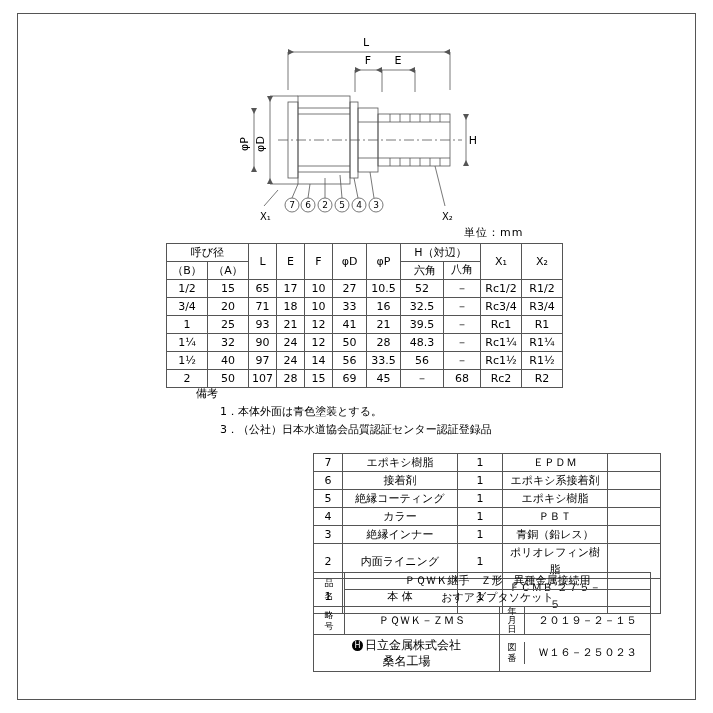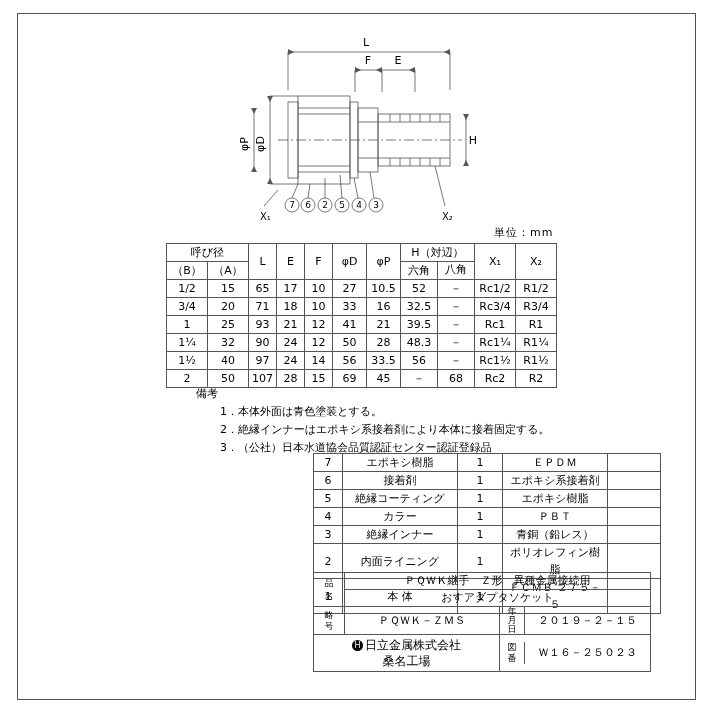--- a/index.html
+++ b/index.html
@@ -4,34 +4,34 @@
 <style>
   html,body{margin:0;padding:0;background:#ffffff;}
   body{width:713px;height:713px;font-family:"DejaVu Sans","Liberation Sans",sans-serif;color:#000;}
   .page{position:relative;width:713px;height:713px;box-sizing:border-box;}
   .frame{position:absolute;left:17px;top:13px;width:679px;height:687px;border:1px solid #555;box-sizing:border-box;}
 
   
   .drawing{position:absolute;left:230px;top:30px;width:320px;height:200px;}
 
   
-  .unit{position:absolute;left:494px;top:225px;font-size:11px;letter-spacing:1px;}
+  .unit{position:absolute;left:464px;top:225px;font-size:11px;letter-spacing:1px;}
 
   
   table{border-collapse:collapse;}
   .maintbl{position:absolute;left:166px;top:243px;font-size:11px;}
   .maintbl td,.maintbl th{border:1px solid #555;text-align:center;padding:0;height:17px;font-weight:normal;line-height:17px;}
   .maintbl .c-b{width:40px;text-align:center;}
   .maintbl .c-a{width:40px;}
   .maintbl .c-L{width:27px;}
   .maintbl .c-E{width:27px;}
   .maintbl .c-F{width:27px;}
   .maintbl .c-D{width:33px;}
   .maintbl .c-P{width:33px;}
-  .maintbl .c-H1{width:36px;}
+  .maintbl .c-H1{width:36px;padding-left:6px;}
   .maintbl .c-H2{width:36px;font-family:Liberation Mono, monospace;}
   .maintbl .c-X1{width:40px;}
   .maintbl .c-X2{width:40px;}
 
   
   .remarks{position:absolute;left:196px;top:385px;font-size:11px;line-height:18px;}
   .remarks .rtitle{margin-left:0px;}
   .remarks .rline{margin-left:24px;}
 
   
@@ -263,21 +263,20 @@
         <td>68</td>
         <td>Rc2</td>
         <td>R2</td>
       </tr>
     </tbody>
   </table>
 
   <div class="remarks">
     <div class="rtitle">備考</div>
     <div class="rline">1．本体外面は青色塗装とする。</div>
-    <div class="rline">2．絶縁インナーはエポキシ系接着剤により本体に接着固定する。</div>
     <div class="rline">3．（公社）日本水道協会品質認証センター認証登録品</div>
   </div>
 
   <table class="parts">
     <tbody>
       <tr>
         <td class="c-no">7</td>
         <td class="c-nm">エポキシ樹脂</td>
         <td class="c-qt">1</td>
         <td class="c-mt">ＥＰＤＭ</td>

